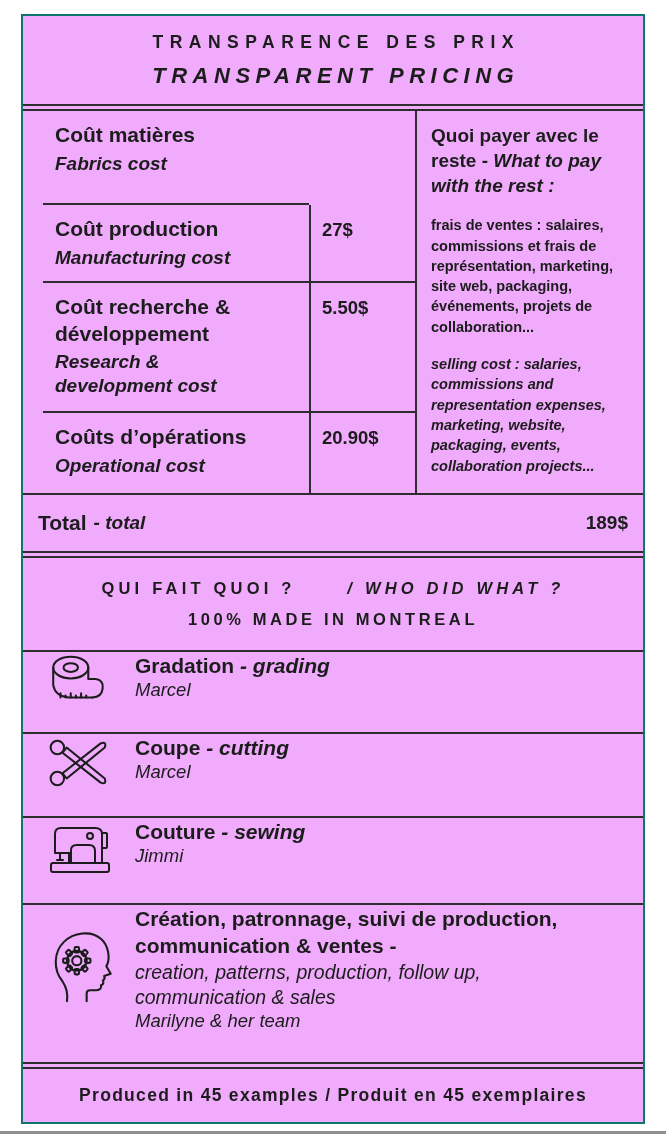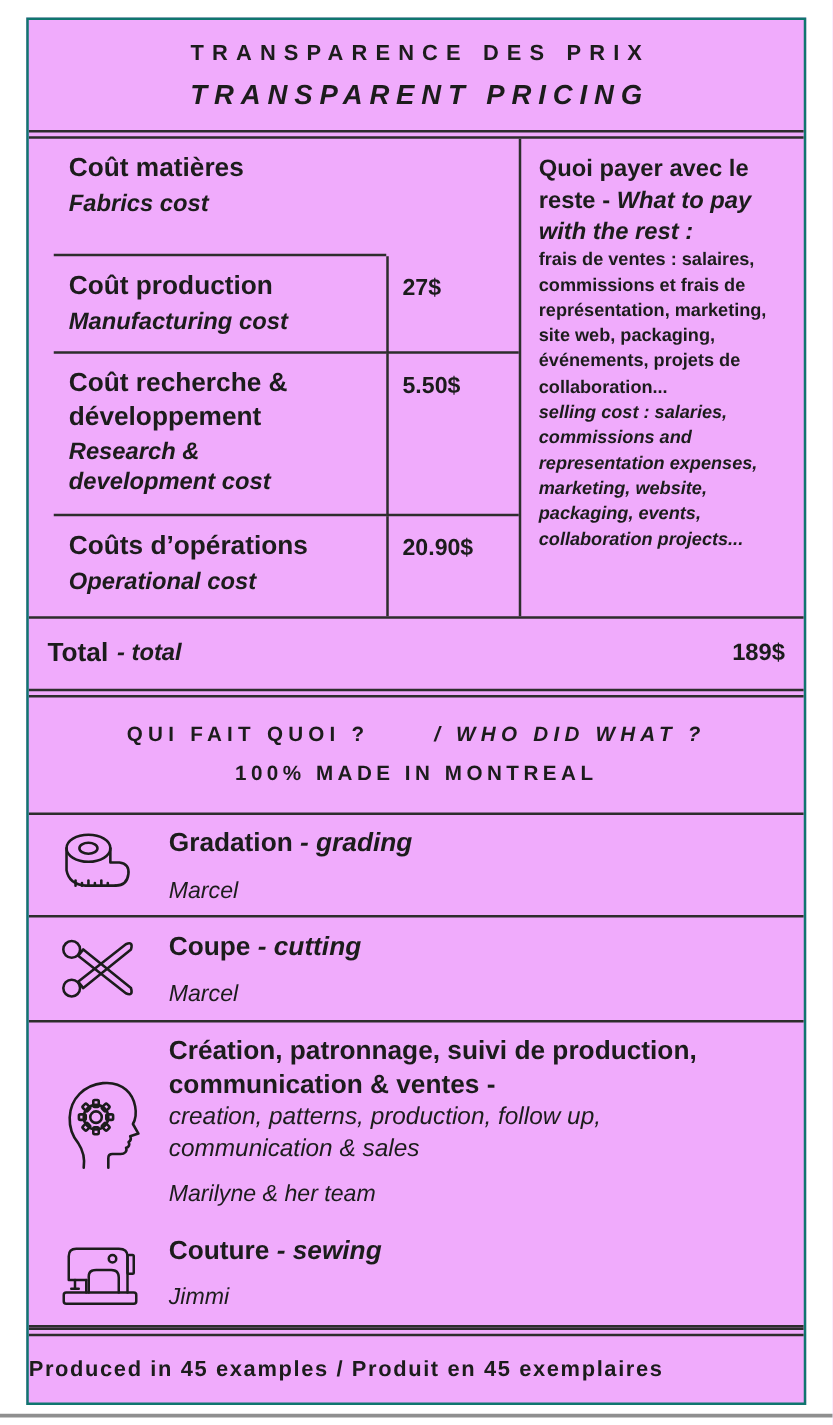--- a/index.html
+++ b/index.html
@@ -27,47 +27,47 @@
   .cell{box-sizing:border-box;padding:11px 12px 6px 12px;}
   .cell.c1{border-bottom:2px solid #2d2d2d;}
   .cell.c2{border-left:2px solid #2d2d2d;border-bottom:2px solid #2d2d2d;padding-left:11px;}
   .cell.last{border-bottom:none;}
   .lbl-fr{font-size:21px;font-weight:700;line-height:1.27;}
   .lbl-en{font-size:19px;font-weight:700;font-style:italic;line-height:1.26;margin-top:3px;max-width:192px;}
   .price{font-size:18.5px;font-weight:700;padding-top:3px;}
   .note{grid-row:1 / span 4;grid-column:3;border-left:2px solid #2d2d2d;box-sizing:border-box;padding:12px 12px 10px 14px;}
   .note-hd{font-size:19px;font-weight:700;line-height:1.32;}
   .note-hd .it{font-style:italic;}
-  .note-p{font-size:14.5px;font-weight:700;line-height:1.4;margin-top:0;}
+  .note-p{font-size:14.5px;font-weight:700;line-height:1.4;margin-top:17px;}
   .note-p.en{font-style:italic;}
   
   .total{flex:0 0 50px;display:flex;align-items:center;padding:16px 15px;box-sizing:border-box;}
   .total-fr{font-size:21px;font-weight:700;}
   .total-en{font-size:19px;font-weight:700;font-style:italic;margin-left:7px;}
   .total-val{margin-left:auto;font-size:19px;font-weight:700;}
   
   .qui{flex:0 0 94px;display:flex;flex-direction:column;justify-content:center;align-items:center;gap:12px;border-bottom:2px solid #2d2d2d;box-sizing:border-box;}
   .qui-l1{font-size:16.5px;font-weight:700;letter-spacing:4.2px;}
   .qui-l1 .it{font-style:italic;margin-left:43px;}
   .qui-l2{font-size:16.5px;font-weight:700;letter-spacing:3.6px;}
   
-  .wrow{display:flex;align-items:center;border-bottom:2px solid #2d2d2d;box-sizing:border-box;}
+  .wrow{display:flex;align-items:flex-start;border-bottom:2px solid #2d2d2d;box-sizing:border-box;}
   .wrow.r1{flex:0 0 82px;}
   .wrow.r2{flex:0 0 84px;}
   .wrow.r3{flex:0 0 87px;}
   .wrow.r4{flex:0 0 157px;border-bottom:none;}
   .icobox{flex:0 0 112px;display:flex;justify-content:center;align-items:center;}
   .icobox svg{stroke:#1c1c1c;fill:none;stroke-width:2;stroke-linecap:round;stroke-linejoin:round;}
   .wtext{flex:1;display:flex;flex-direction:column;justify-content:center;padding-right:8px;}
   .wtitle{font-size:21px;font-weight:700;line-height:1.3;max-width:455px;}
   .wtitle .it{font-style:italic;}
   .wrow.r4 .wtitle-en{font-weight:400;font-style:italic;font-size:19.5px;line-height:1.3;max-width:440px;}
-  .person{font-size:18.5px;font-style:italic;font-weight:400;margin-top:12px;}
-  
-  .foot{flex:1;display:flex;align-items:center;}
+  .person{font-size:18.5px;font-style:italic;font-weight:400;margin-top:0;}
+  
+  .foot{flex:1;display:flex;justify-content:center;align-items:center;}
   .foot-txt{font-size:17.5px;font-weight:700;letter-spacing:1.3px;}
 </style>
 </head>
 <body>
 
 <div class="card">
 
   <div class="hdr">
     <div class="hdr-fr">TRANSPARENCE DES PRIX</div>
     <div class="hdr-en">TRANSPARENT PRICING</div>
@@ -158,20 +158,41 @@
         <circle cx="11" cy="43" r="6.5"></circle>
         <path d="M16,38 L53,9 Q59,6.5 57,13 L20,43 Z"></path>
         <path d="M16,18 L53,47 Q59,49.5 57,43 L20,13 Z"></path>
       </svg>
     </div>
     <div class="wtext">
       <div class="wtitle">
         <span>Coupe </span><span class="it">- cutting</span>
       </div>
       <div class="person">Marcel</div>
+    </div>
+  </div>
+
+  <div class="wrow r3">
+    <div class="icobox">
+      <svg width="72" height="58" viewBox="0 0 72 56">
+        <path d="M26,34 H12 V15 Q12,9 18,9 H52 Q59,9 59,15 V44"></path>
+        <path d="M26,34 V44"></path>
+        <path d="M28,44 V31 Q28,26 34,26 H46 Q52,26 52,32 V44"></path>
+        <circle cx="47" cy="17" r="3"></circle>
+        <path d="M17,34 V41"></path>
+          <path d="M14,41 H20"></path>
+        <rect x="59" y="14" width="5" height="15" rx="1"></rect>
+        <rect x="8" y="44" width="58" height="9" rx="2"></rect>
+      </svg>
+    </div>
+    <div class="wtext">
+      <div class="wtitle">
+        <span>Couture </span><span class="it">- sewing</span>
+      </div>
+      <div class="person">Jimmi</div>
     </div>
   </div>
 
   <div class="wrow r4">
     <div class="icobox">
       <svg width="70" height="118" viewBox="0 0 64 72" style="stroke-width:1.9">
         <path d="M21,70 C22,63 21,58 17,52 C8,41 9,25 18,16 C27,7 43,5 52,13 C59,19 61,31 57,38 L61,45 L55,47 C56,49 55,50.5 53.8,51.3 C55,53 54,55 52,55.4 C53,58 51,60 48,60 L42,60 C40,60 39,61 39,63 L39,70"></path>
         <g>
           <circle cx="30" cy="33" r="9"></circle>
           <circle cx="30" cy="33" r="4.2"></circle>
@@ -186,41 +207,20 @@
         </g>
       </svg>
     </div>
     <div class="wtext">
       <div class="wtitle">Création, patronnage, suivi de production, communication &amp; ventes -</div>
       <div class="wtitle-en">creation, patterns, production, follow up, communication &amp; sales</div>
       <div class="person">Marilyne &amp; her team</div>
     </div>
   </div>
 
-  <div class="wrow r3">
-    <div class="icobox">
-      <svg width="72" height="58" viewBox="0 0 72 56">
-        <path d="M26,34 H12 V15 Q12,9 18,9 H52 Q59,9 59,15 V44"></path>
-        <path d="M26,34 V44"></path>
-        <path d="M28,44 V31 Q28,26 34,26 H46 Q52,26 52,32 V44"></path>
-        <circle cx="47" cy="17" r="3"></circle>
-        <path d="M17,34 V41"></path>
-          <path d="M14,41 H20"></path>
-        <rect x="59" y="14" width="5" height="15" rx="1"></rect>
-        <rect x="8" y="44" width="58" height="9" rx="2"></rect>
-      </svg>
-    </div>
-    <div class="wtext">
-      <div class="wtitle">
-        <span>Couture </span><span class="it">- sewing</span>
-      </div>
-      <div class="person">Jimmi</div>
-    </div>
-  </div>
-
   <div class="dsep"></div>
 
   <div class="foot">
     <div class="foot-txt">Produced in 45 examples / Produit en 45 exemplaires</div>
   </div>
 
 </div>
 
 <div class="bottom-edge"></div>
 

